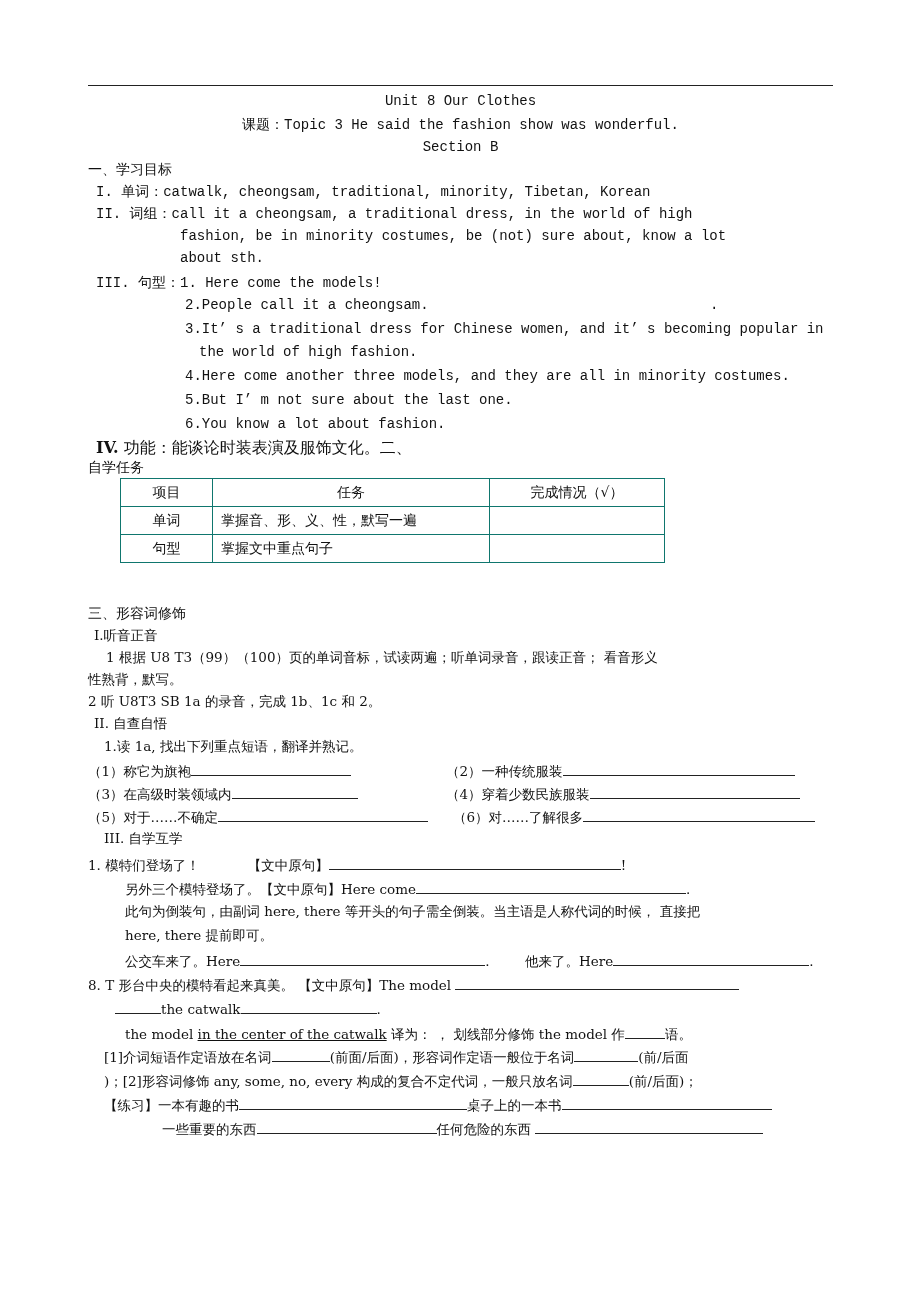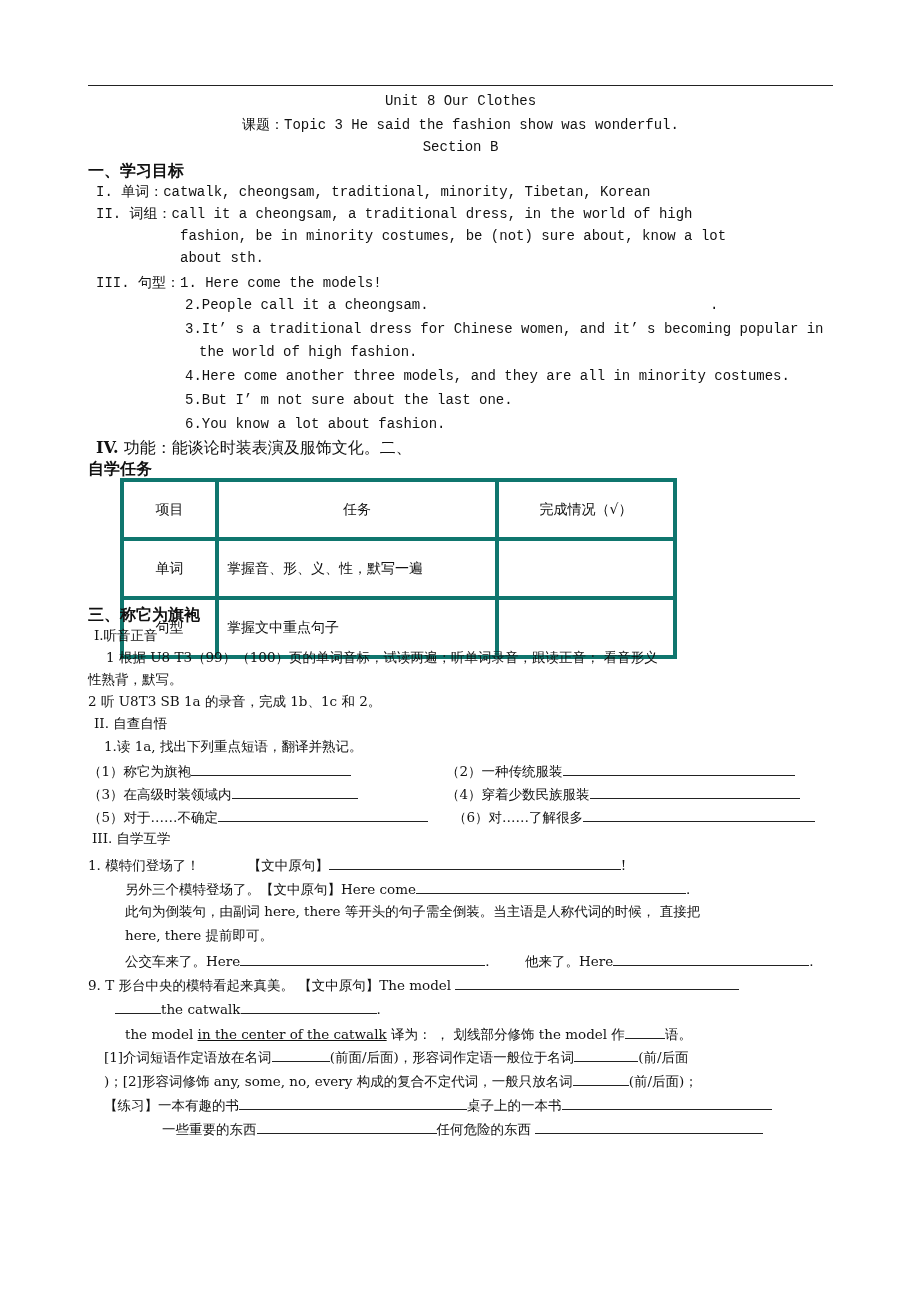--- a/index.html
+++ b/index.html
@@ -5,25 +5,25 @@
   html, body { margin: 0; padding: 0; background: #ffffff; }
   body {
     width: 920px; height: 1301px; position: relative; overflow: hidden;
     font-family: "DejaVu Serif", "Liberation Serif", serif;
     color: #111; font-size: 13.5px;
   }
   .top-rule { position: absolute; left: 88px; top: 85px; width: 745px; height: 0; border-top: 1px solid #222; }
   .abs { position: absolute; white-space: nowrap; }
   .mono { font-family: "Liberation Mono", "DejaVu Sans Mono", monospace; font-size: 14px; }
   .center { left: 88px; width: 745px; text-align: center; }
-  .bold { font-weight: bold; font-family: "DejaVu Sans", sans-serif; font-size: 16px; }
+  .bold { font-weight: normal; font-family: "DejaVu Sans", sans-serif; font-size: 14px; }
   .blank { display: inline-block; border-bottom: 1px solid #222; height: 14px; vertical-align: baseline; }
   .u { text-decoration: underline; }
   table.tasks { position: absolute; left: 120px; top: 478px; border-collapse: collapse; font-size: 14px; }
-  table.tasks td { border: 4px solid #0f766e; height: 23px; padding: 16px 8px; }
+  table.tasks td { border: 1px solid #0f766e; height: 23px; padding: 2px 8px; }
   table.tasks td.c1 { width: 75px; text-align: center; }
   table.tasks td.c2 { width: 260px; }
   table.tasks td.c3 { width: 158px; text-align: center; }
   table.tasks tr.head td.c2 { text-align: center; }
 </style>
 </head>
 <body>
 
 <div class="top-rule"></div>
 
@@ -73,21 +73,21 @@
     <td class="c3"></td>
   </tr>
   <tr>
     <td class="c1">句型</td>
     <td class="c2">掌握文中重点句子</td>
     <td class="c3"></td>
   </tr>
 </tbody>
   </table>
 
-<div class="abs bold" style="left:88px; top:605px;">三、称它为旗袍</div>
+<div class="abs bold" style="left:88px; top:605px;">三、形容词修饰</div>
 
 <div class="abs" style="left:94px; top:627px;">I.听音正音</div>
 <div class="abs" style="left:106px; top:649px;">1  根据 U8 T3（99）（100）页的单词音标，试读两遍；听单词录音，跟读正音；  看音形义</div>
 <div class="abs" style="left:88px; top:671px;">性熟背，默写。</div>
 <div class="abs" style="left:88px; top:693px;">2  听 U8T3 SB 1a 的录音，完成 1b、1c 和 2。</div>
 
 <div class="abs" style="left:94px; top:715px;">II. 自查自悟</div>
 <div class="abs" style="left:104px; top:738px;">1.读 1a, 找出下列重点短语，翻译并熟记。</div>
 
 <div class="abs" style="left:88px; top:761px;">
@@ -102,39 +102,39 @@
 <div class="abs" style="left:446px; top:784px;">
   <span>（4）穿着少数民族服装</span><span class="blank" style="width:210px;"></span>
 </div>
 <div class="abs" style="left:88px; top:807px;">
   <span>（5）对于……不确定</span><span class="blank" style="width:210px;"></span>
 </div>
 <div class="abs" style="left:453px; top:807px;">
   <span>（6）对……了解很多</span><span class="blank" style="width:232px;"></span>
 </div>
 
-<div class="abs" style="left:92px; top:830px;">III. 自学互学</div>
+<div class="abs" style="left:104px; top:830px;">III. 自学互学</div>
 
 <div class="abs" style="left:88px; top:855px;">
   <span>1. 模特们登场了！</span><span style="display:inline-block; width:48px;"></span><span>【文中原句】</span><span class="blank" style="width:292px;"></span><span>!</span>
 </div>
 <div class="abs" style="left:125px; top:879px;">
   <span>另外三个模特登场了。【文中原句】Here come</span><span class="blank" style="width:270px;"></span><span>.</span>
 </div>
 <div class="abs" style="left:125px; top:903px;">此句为倒装句，由副词 here, there 等开头的句子需全倒装。当主语是人称代词的时候， 直接把</div>
 <div class="abs" style="left:125px; top:927px;">here, there 提前即可。</div>
 <div class="abs" style="left:125px; top:951px;">
   <span>公交车来了。Here</span><span class="blank" style="width:245px;"></span><span>.</span>
 </div>
 <div class="abs" style="left:525px; top:951px;">
   <span>他来了。Here</span><span class="blank" style="width:196px;"></span><span>.</span>
 </div>
 
 <div class="abs" style="left:88px; top:975px;">
-  <span>9. T 形台中央的模特看起来真美。 【文中原句】The model</span> <span class="blank" style="width:284px;"></span>
+  <span>8. T 形台中央的模特看起来真美。 【文中原句】The model</span> <span class="blank" style="width:284px;"></span>
 </div>
 <div class="abs" style="left:115px; top:999px;">
   <span class="blank" style="width:46px;"></span><span>the catwalk</span><span class="blank" style="width:136px;"></span><span>.</span>
 </div>
 <div class="abs" style="left:125px; top:1024px;">
   <span>the model </span><span class="u">in the center of the catwalk</span><span> 译为：        ，  划线部分修饰 the model 作</span><span class="blank" style="width:40px;"></span><span>语。</span>
 </div>
 <div class="abs" style="left:104px; top:1047px;">
   <span>[1]介词短语作定语放在名词</span><span class="blank" style="width:58px;"></span><span>(前面/后面)，形容词作定语一般位于名词</span><span class="blank" style="width:64px;"></span><span>(前/后面</span>
 </div>

